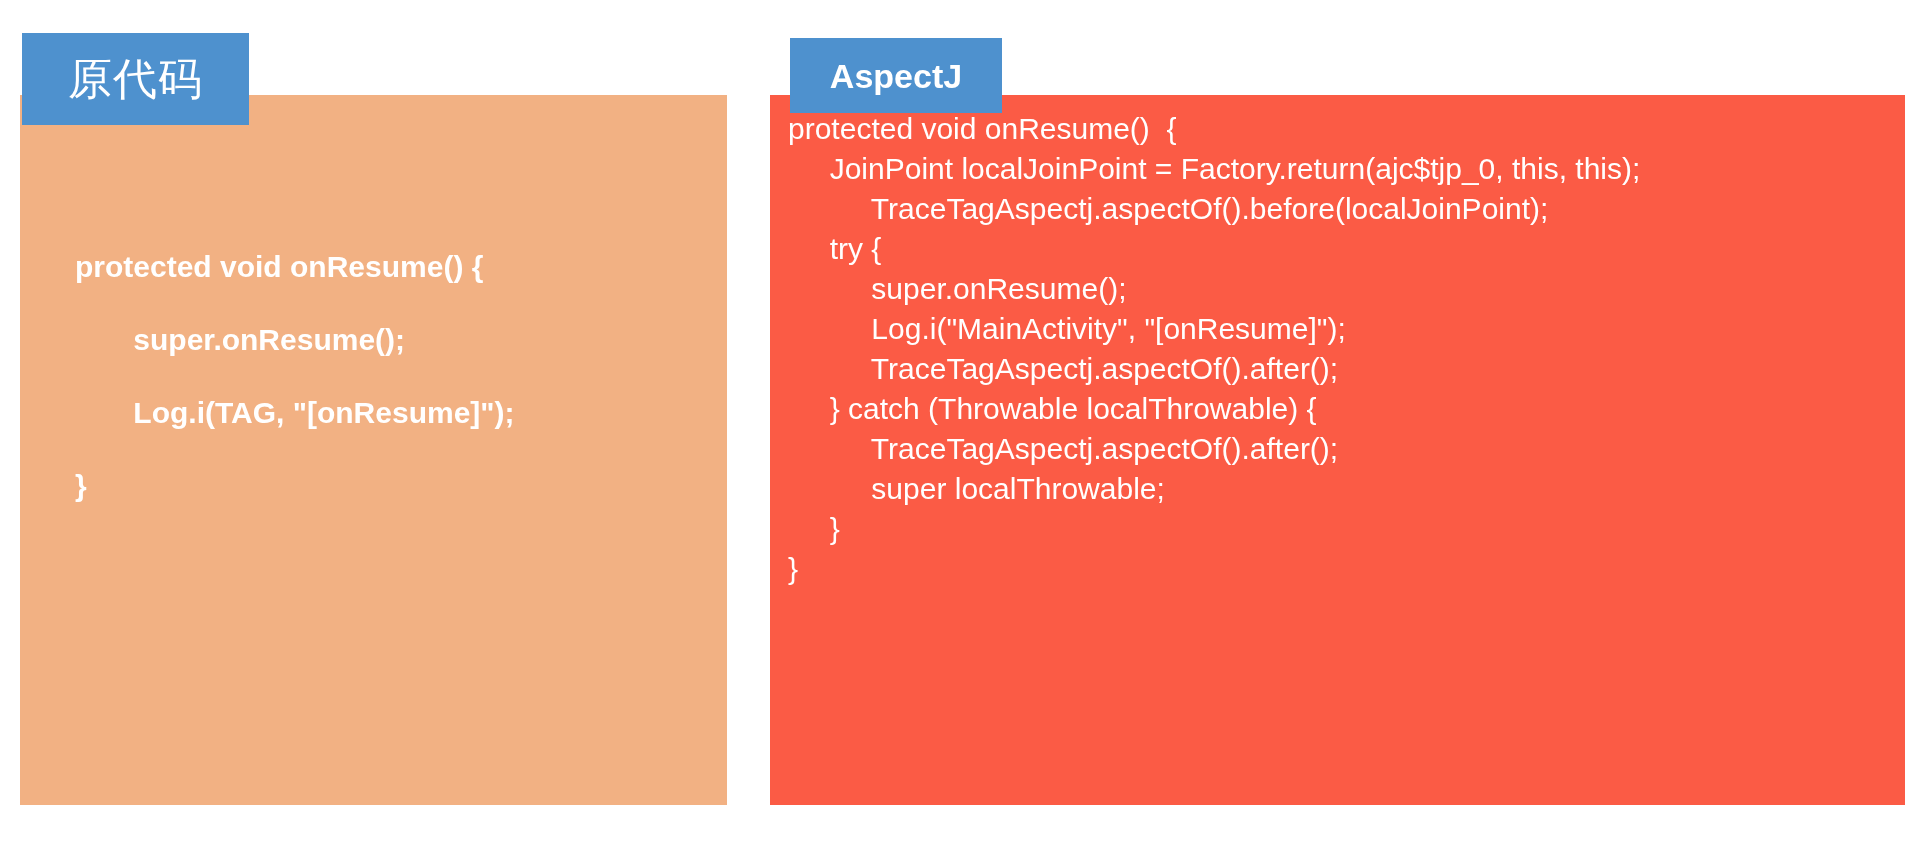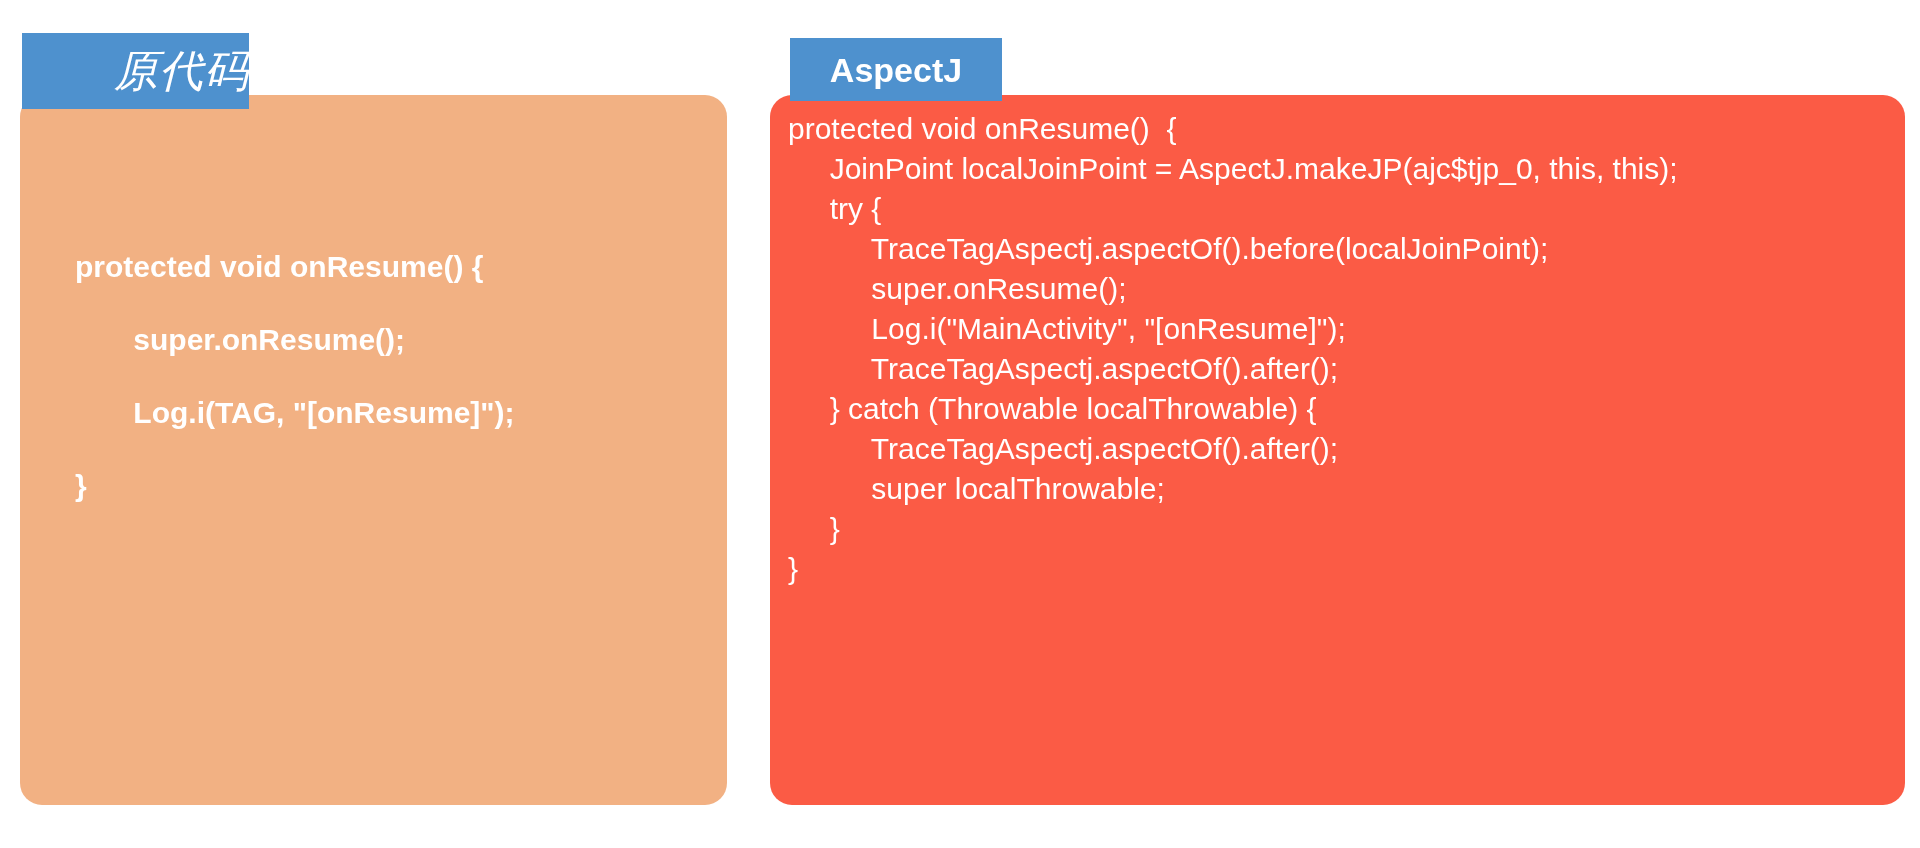--- a/index.html
+++ b/index.html
@@ -11,43 +11,41 @@
     width: 1920px;
     height: 848px;
     position: relative;
     overflow: hidden;
     font-family: "Liberation Sans", "DejaVu Sans", sans-serif;
   }
 
   .panel {
     position: absolute;
     box-sizing: border-box;
-    border-radius: 22px;
   }
 
   
   #left-panel {
     left: 20px;
     top: 95px;
     width: 707px;
     height: 710px;
     background: #F2B183;
   }
   #left-header {
     position: absolute;
     left: 22px;
     top: 33px;
     width: 227px;
-    height: 76px;
+    height: 92px;
     background: #4E91CE;
     display: flex;
     align-items: center;
-    justify-content: flex-end;
+    justify-content: center;
     z-index: 5;
-    font-style: italic;
   }
   #left-header .hdr-text {
     color: #ffffff;
     font-size: 44px;
     line-height: 1;
     letter-spacing: 1px;
     font-weight: 400;
     font-family: "DejaVu Sans", "Liberation Sans", sans-serif;
     white-space: nowrap;
   }
@@ -75,21 +73,21 @@
     top: 95px;
     width: 1135px;
     height: 710px;
     background: #FB5B45;
   }
   #right-header {
     position: absolute;
     left: 790px;
     top: 38px;
     width: 212px;
-    height: 63px;
+    height: 75px;
     background: #4E91CE;
     display: flex;
     align-items: center;
     justify-content: center;
     z-index: 5;
   }
   #right-header .hdr-text {
     color: #ffffff;
     font-size: 34px;
     line-height: 1;
@@ -126,23 +124,23 @@
       <div class="code-line">}</div>
     </div>
 </div>
 <div id="left-header" style="background: rgb(78, 145, 206);">
   <span class="hdr-text">原代码</span>
 </div>
 
 <div class="panel" id="right-panel" style="background: rgb(251, 91, 69);">
   <div id="right-code">
       <div class="code-line">protected void onResume()  {</div>
-      <div class="code-line">     JoinPoint localJoinPoint = AspectJ.makeJP(ajc$tjp_0, this, this);</div>
+      <div class="code-line">     JoinPoint localJoinPoint = Factory.return(ajc$tjp_0, this, this);</div>
+      <div class="code-line">          TraceTagAspectj.aspectOf().before(localJoinPoint);</div>
       <div class="code-line">     try {</div>
-      <div class="code-line">          TraceTagAspectj.aspectOf().before(localJoinPoint);</div>
       <div class="code-line">          super.onResume();</div>
       <div class="code-line">          Log.i("MainActivity", "[onResume]");</div>
       <div class="code-line">          TraceTagAspectj.aspectOf().after();</div>
       <div class="code-line">     } catch (Throwable localThrowable) {</div>
       <div class="code-line">          TraceTagAspectj.aspectOf().after();</div>
       <div class="code-line">          super localThrowable;</div>
       <div class="code-line">     }</div>
       <div class="code-line">}</div>
     </div>
 </div>

